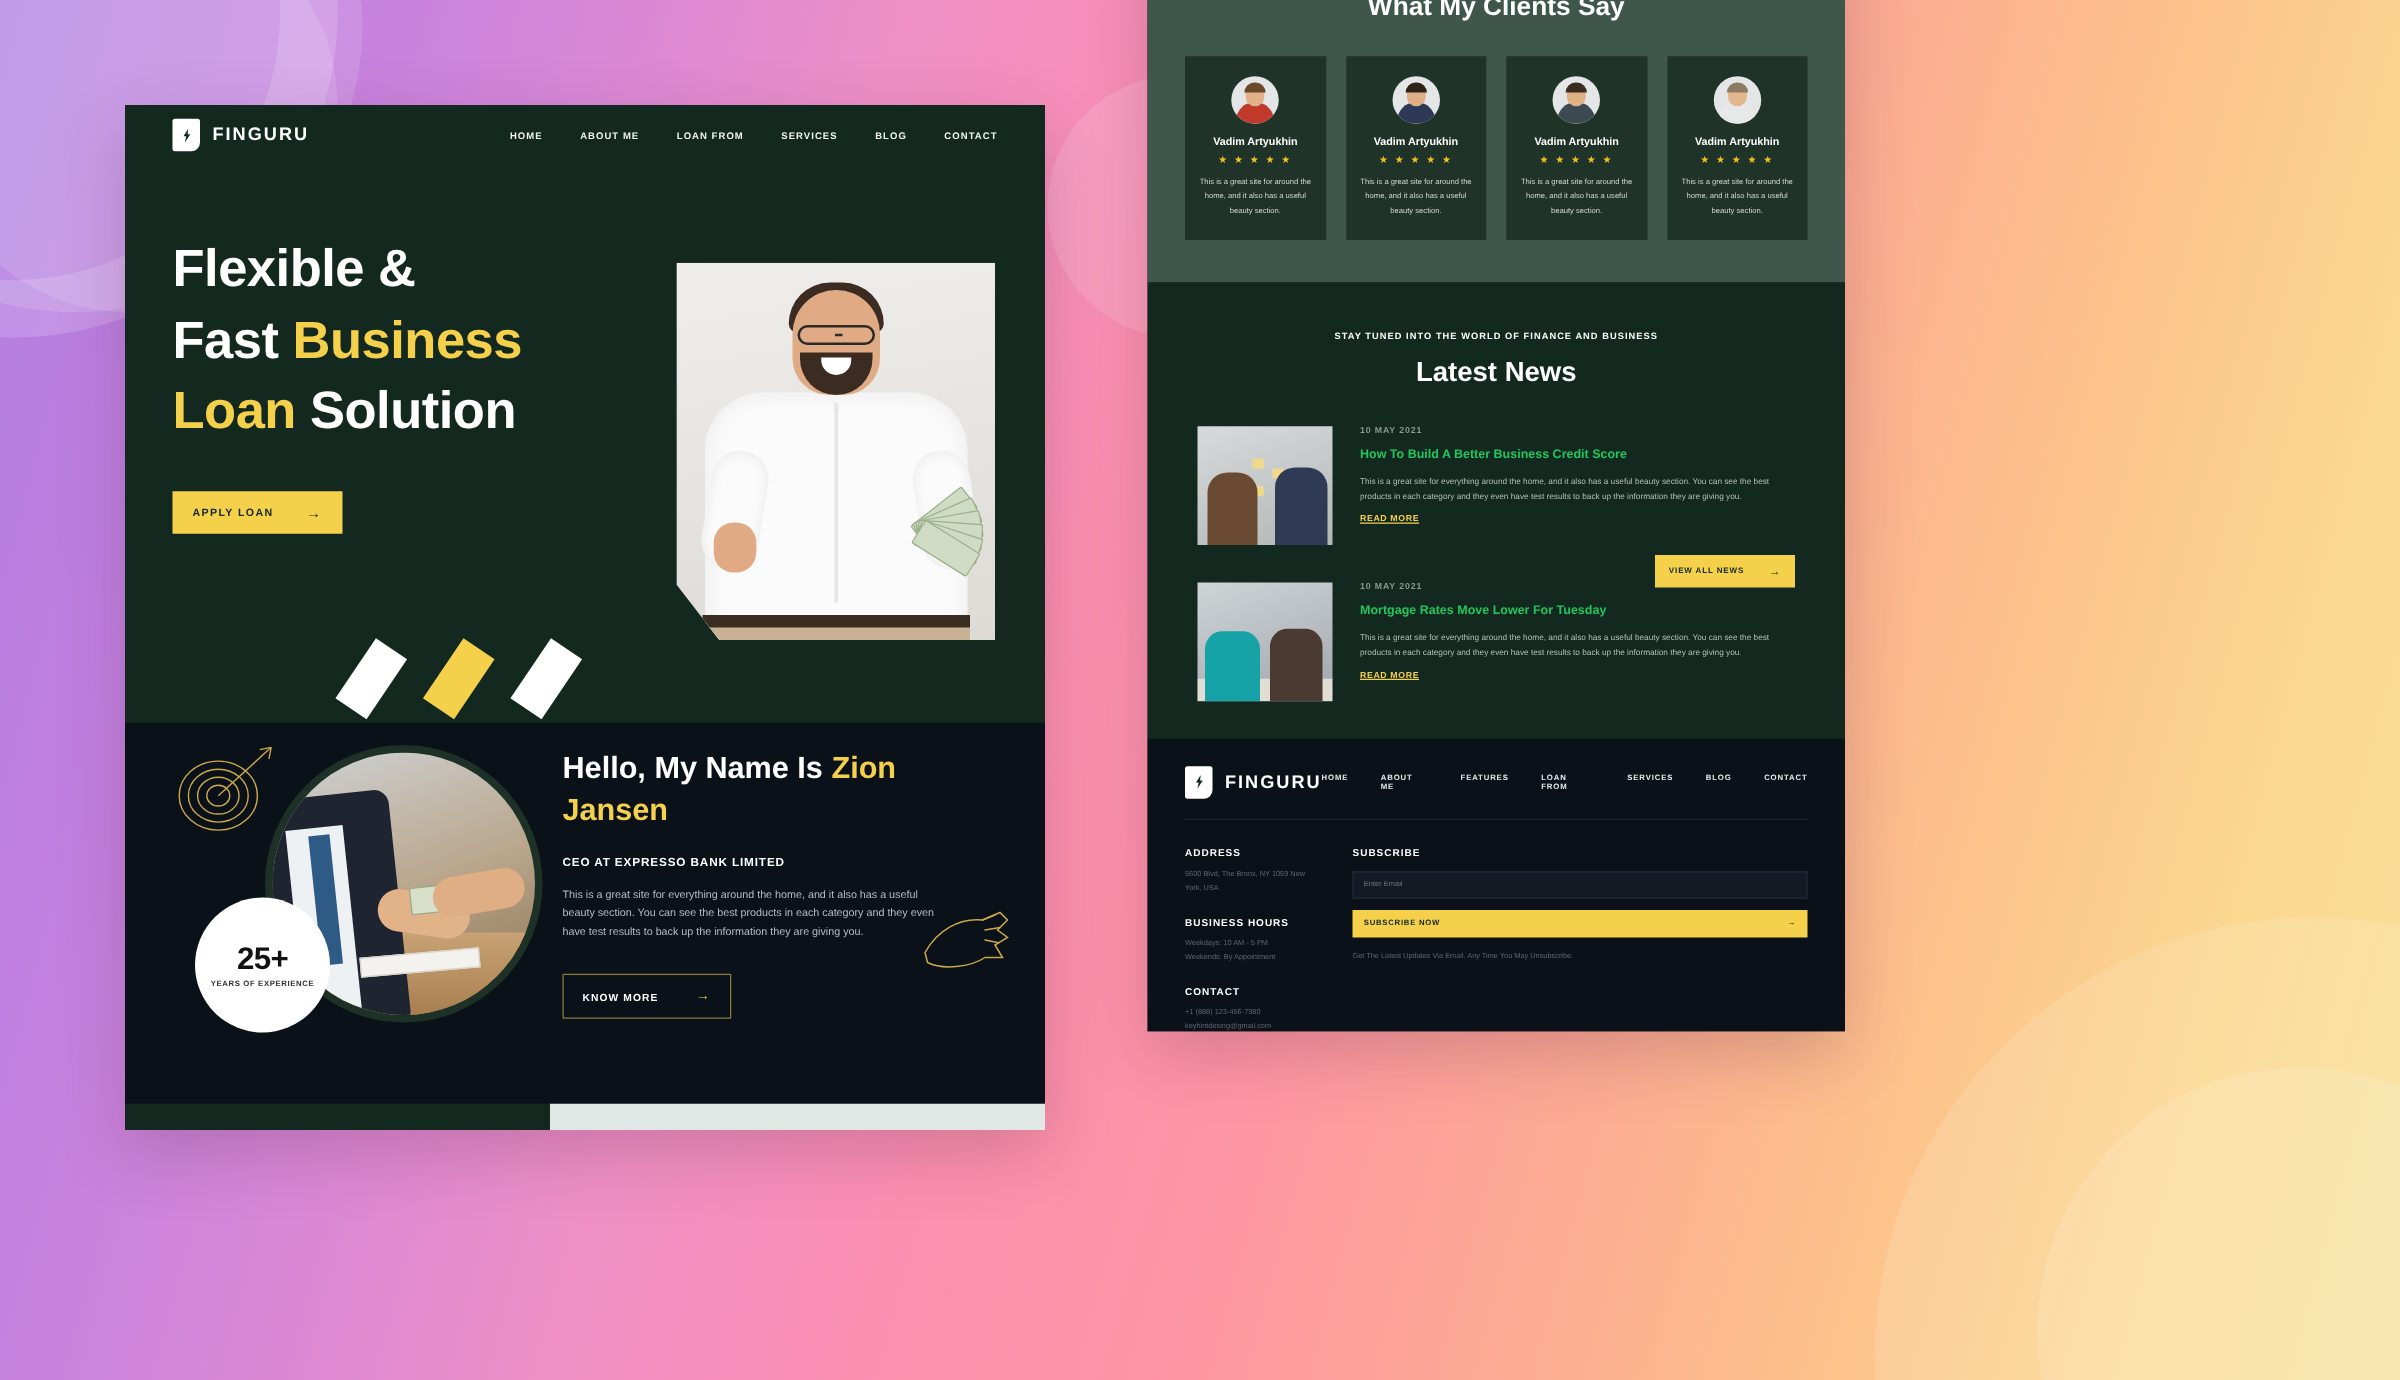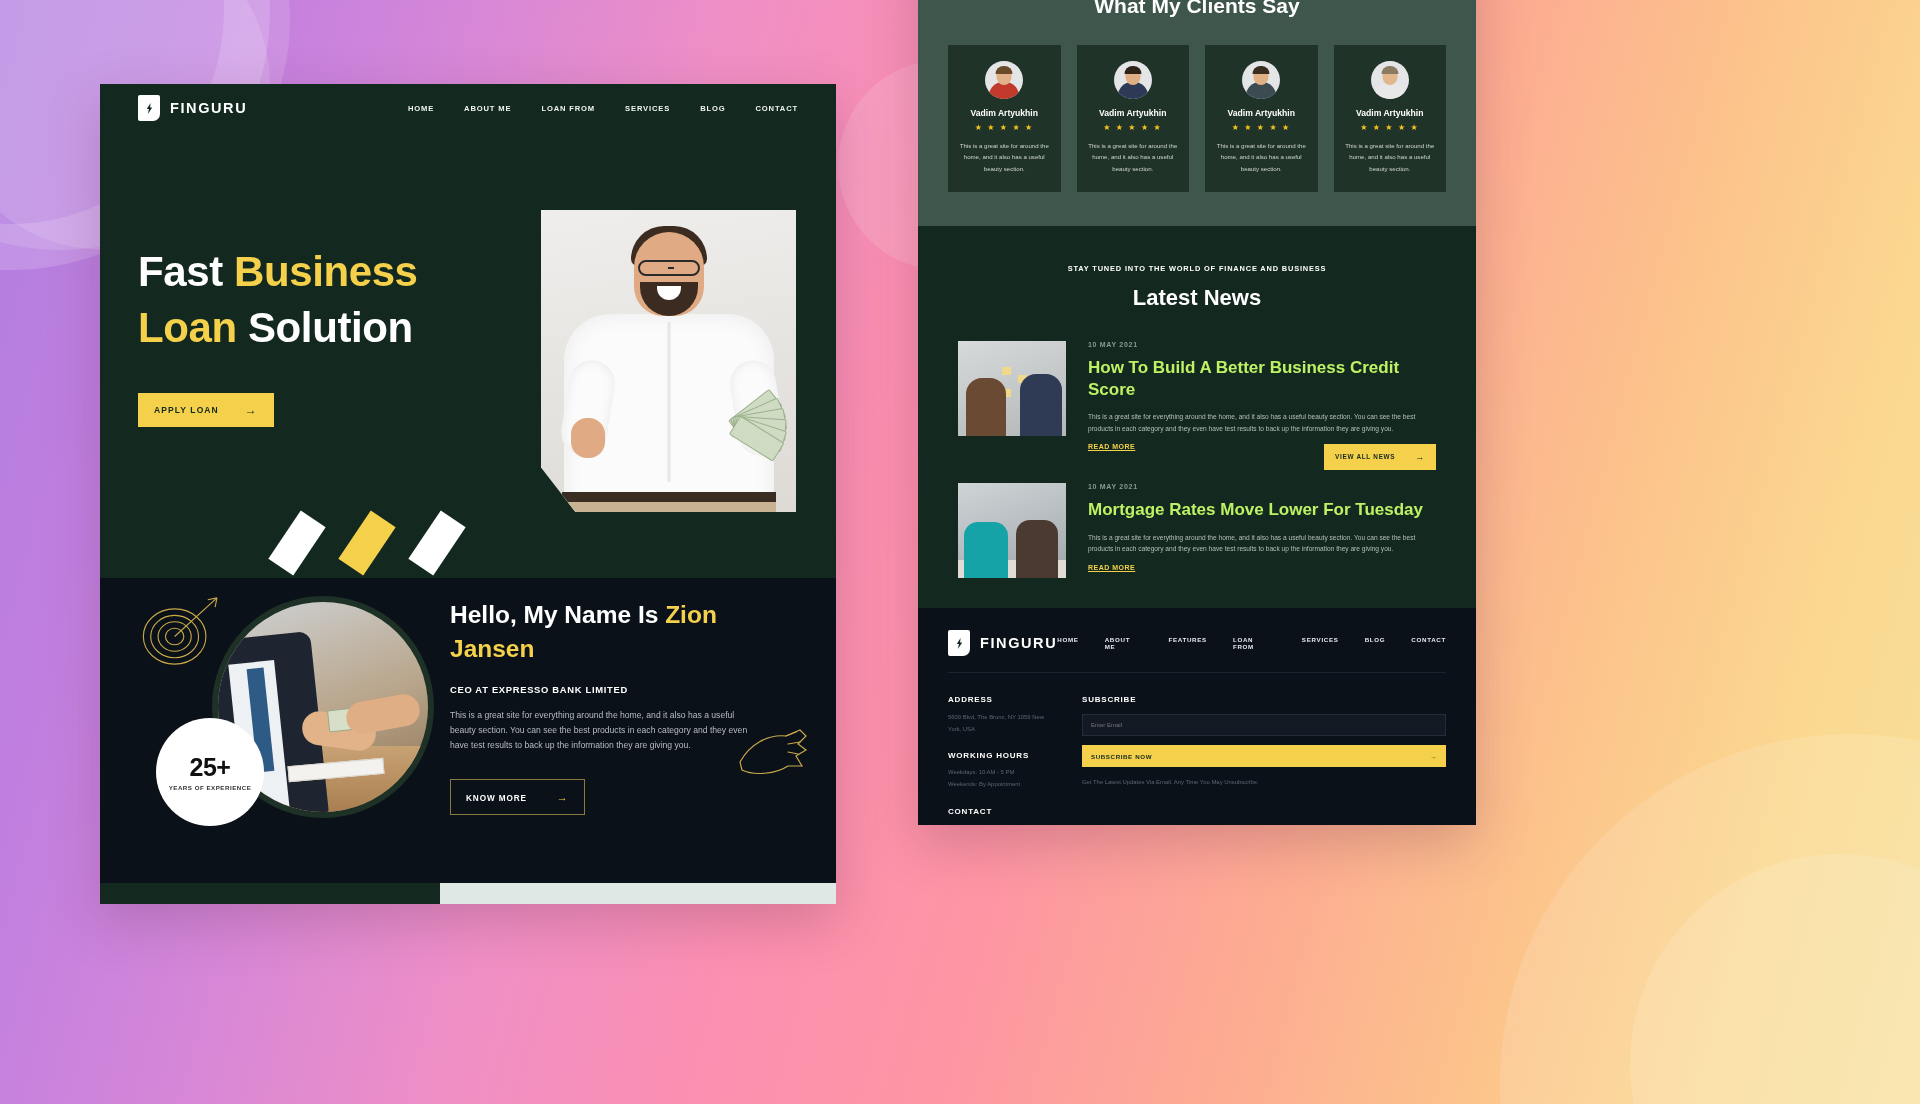--- a/index.html
+++ b/index.html
@@ -198,21 +198,21 @@
   .pi1 { background: linear-gradient(160deg,#d7dadb,#b4b7b8); }
   .pi2 { background: linear-gradient(160deg,#cfd4d7,#9fa6aa); }
   .pi-a { position:absolute; left:8px; bottom:0; width:40px; height:58px; background:#6b4a33; border-radius:16px 16px 0 0;}
   .pi-b { position:absolute; right:4px; bottom:0; width:42px; height:62px; background:#2f3a55; border-radius:16px 16px 0 0;}
   .pi-note{ position:absolute; background:#f0d98a; width:9px; height:8px; }
   .pi-c { position:absolute; left:6px; bottom:0; width:44px; height:56px; background:#16a3a8; border-radius:14px 14px 0 0;}
   .pi-d { position:absolute; right:8px; bottom:0; width:42px; height:58px; background:#4a3a31; border-radius:14px 14px 0 0;}
   .pi-desk{ position:absolute; left:0; bottom:0; width:100%; height:18px; background:#e2ddd4;}
   .post-body { flex: 1; }
   .post-date { color: #8a9a90; font-size: 7px; font-weight: 700; letter-spacing: 0.7px; }
-  .post-title { margin-top: 9px; color: #bef264; font-size: 17px; font-weight: 700; line-height: 1.3; }
+  .post-title { margin-top: 9px; color: #22c55e; font-size: 10px; font-weight: 700; line-height: 1.3; }
   .post-text { margin-top: 10px; color: #b4bfb8; font-size: 6.6px; line-height: 1.78; }
   .readmore {
     display: inline-block; margin-top: 9px; color: #f5d14b; font-size: 7px;
     font-weight: 800; letter-spacing: 0.5px; text-decoration: underline; cursor: pointer;
   }
   .btn-allnews {
     position: absolute; right: 40px; top: 218px; background: #f5d14b; color: #13291f;
     font-size: 6.4px; font-weight: 800; letter-spacing: 0.7px; border: none;
     padding: 8px 11px; display: inline-flex; gap: 20px; align-items: center; cursor: pointer;
   }
@@ -277,21 +277,21 @@
       <a href="#">LOAN FROM</a>
       <a href="#">SERVICES</a>
       <a href="#">BLOG</a>
       <a href="#">CONTACT</a>
     </nav>
   </div>
 
   <section class="hero">
     <div class="hero-copy">
       <h1>
-        <br>
+        <span>Flexible &amp;</span><br>
         <span>Fast </span><span class="hl">Business</span><br>
         <span class="hl">Loan</span><span> Solution</span>
       </h1>
       <button class="btn-apply">
         <span>APPLY LOAN</span>
         <span class="arr">→</span>
       </button>
     </div>
 
     <div class="hero-photo">
@@ -500,21 +500,21 @@
       </nav>
     </div>
 
     <div class="ftr-cols">
 
 
       <div class="ftr-col c3">
         <h4>ADDRESS</h4>
         <p style="margin-top:8px">5600 Blvd, The Bronx, NY 1059 New York, USA</p>
         <div class="wh">
-          <h4>WORKING HOURS</h4>
+          <h4>BUSINESS HOURS</h4>
           <p>Weekdays: 10 AM - 5 PM</p>
           <p>Weekends: By Appointment</p>
         </div>
         <div class="wh">
           <h4>CONTACT</h4>
           <p>+1 (888) 123-456-7980</p>
           <p>keyhintdesing@gmail.com</p>
         </div>
       </div>
 

